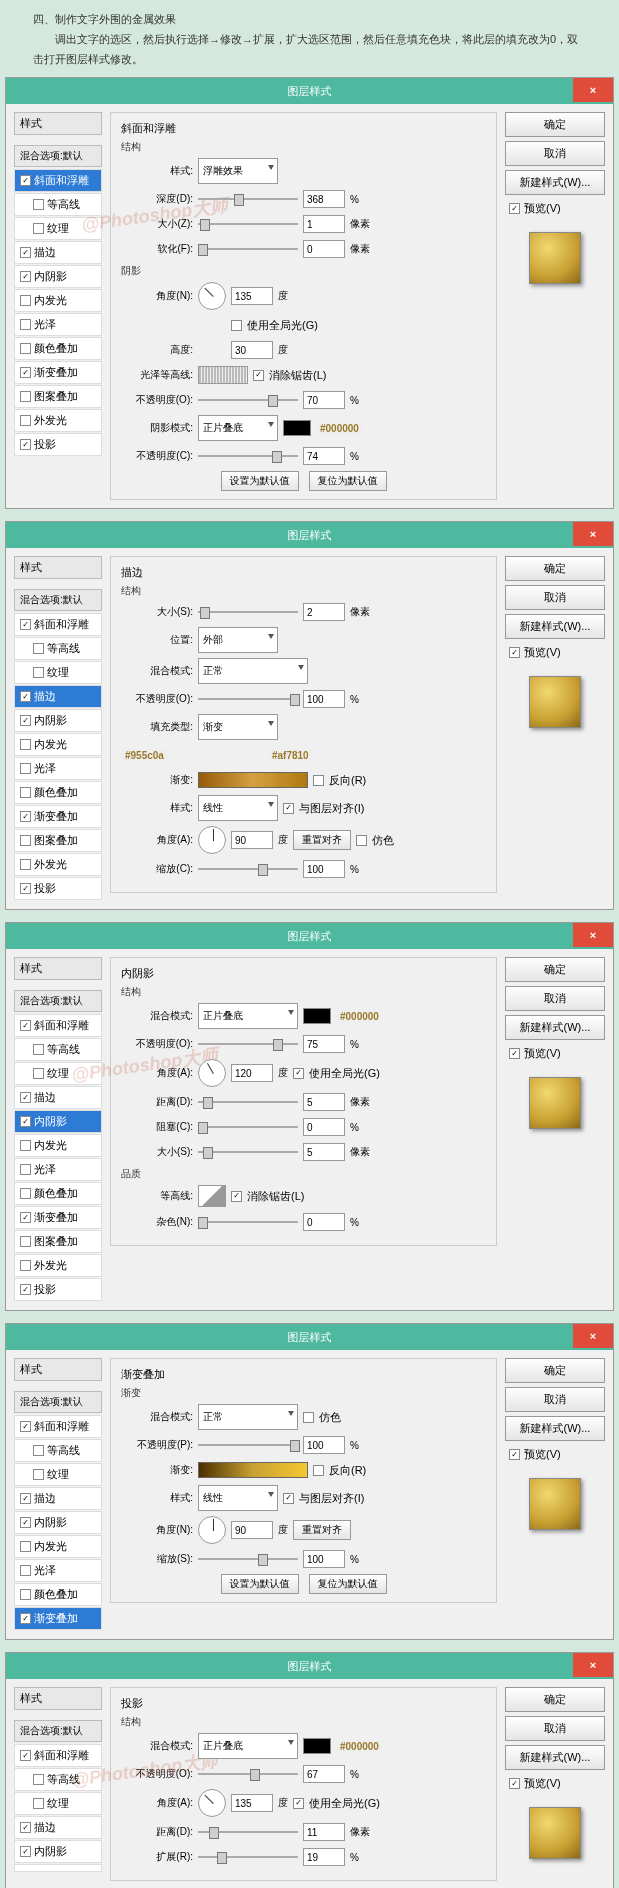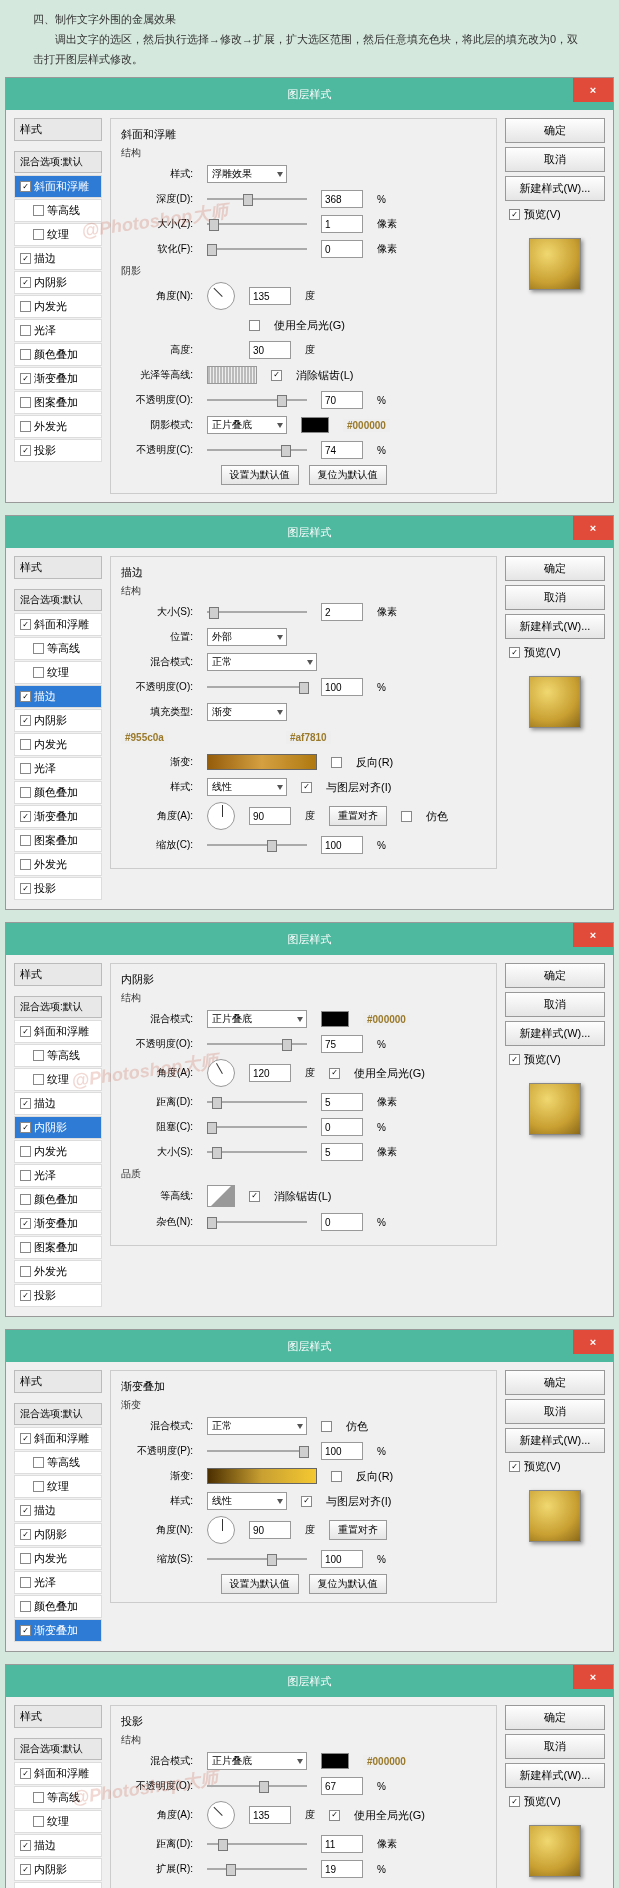--- a/index.html
+++ b/index.html
@@ -1,36 +1,36 @@
 <!DOCTYPE html>
 <html><head>
 <meta charset="utf-8">
 <style>
 *{box-sizing:border-box;margin:0;padding:0;font-family:"Microsoft YaHei",SimSun,Arial,sans-serif;font-size:11px}
 body{background:#d5e8dd;width:619px;padding:10px 5px}
 .intro{color:#333;line-height:1.8;margin-bottom:8px;padding:0 28px}
 .dialog{background:#f0f0f0;border:1px solid #999;margin-bottom:12px;position:relative}
-.titlebar{background:#4fb99f;color:#fff;height:32px;display:flex;align-items:center;justify-content:center;position:relative}
+.titlebar{background:#4fb99f;color:#fff;height:26px;display:flex;align-items:center;justify-content:center;position:relative}
 .titlebar .title{text-align:center}
 .titlebar .close{position:absolute;right:0;top:0;width:40px;height:24px;background:#e04b3a;color:#fff;display:flex;align-items:center;justify-content:center;font-weight:bold}
 .body{display:flex;padding:8px;gap:8px;align-items:flex-start}
 .left{width:88px;flex-shrink:0}
 .left-h{background:#e8e8e8;border:1px solid #bbb;padding:3px 5px;margin-bottom:10px}
 .left-sub{background:#e8e8e8;border:1px solid #bbb;padding:3px 5px;margin-bottom:2px;font-size:10px}
 .style-item{display:flex;align-items:center;gap:3px;padding:3px 5px;border:1px solid #ddd;margin-bottom:1px;background:#fff}
 .style-item.sel{background:#2e7bd6;color:#fff}
 .style-item.ind{padding-left:18px}
 .cb{width:11px;height:11px;border:1px solid #888;background:#fff;display:inline-flex;align-items:center;justify-content:center;font-size:8px;line-height:1;color:#000}
 .cb.on::before{content:"✓"}
 .mid{flex:1;border:1px solid #ccc;padding:8px 10px;background:#f0f0f0;min-height:100px;position:relative}
 .sect{font-size:11px;margin-bottom:4px}
 .grp-t{font-size:10px;margin-bottom:4px;color:#333}
-.row{display:flex;align-items:center;gap:14px;margin-bottom:5px;min-height:20px}
+.row{display:flex;align-items:center;gap:5px;margin-bottom:5px;min-height:20px}
 .lbl{text-align:right;width:72px;font-size:10px}
-.sel-box{border:1px solid #999;background:#fff;height:18px;min-width:80px;padding:0 14px 0 4px;display:inline-flex;align-items:center;position:relative;font-size:10px}
+.sel-box{border:1px solid #999;background:#fff;height:26px;min-width:80px;padding:0 14px 0 4px;display:inline-flex;align-items:center;position:relative;font-size:10px}
 .sel-box::after{content:"";position:absolute;right:3px;top:6px;border-left:3px solid transparent;border-right:3px solid transparent;border-top:5px solid #555}
 .num{border:1px solid #999;background:#fff;width:42px;height:18px;padding:0 3px;display:inline-flex;align-items:center;font-size:10px}
 .unit{font-size:10px}
 .slider{display:inline-block;width:100px;height:14px;position:relative}
 .slider::before{content:"";position:absolute;left:0;right:0;top:6px;height:2px;background:#aaa}
 .slider::after{content:"";position:absolute;top:2px;width:8px;height:10px;background:#cfcfcf;border:1px solid #777;left:var(--p,30%)}
 .radio{width:11px;height:11px;border:1px solid #888;border-radius:50%;background:#fff;display:inline-flex;align-items:center;justify-content:center}
 .radio.on::before{content:"";width:5px;height:5px;background:#333;border-radius:50%}
 .swatch{width:48px;height:16px;border:1px solid #888;display:inline-block}
 .swatch.sm{width:28px}

